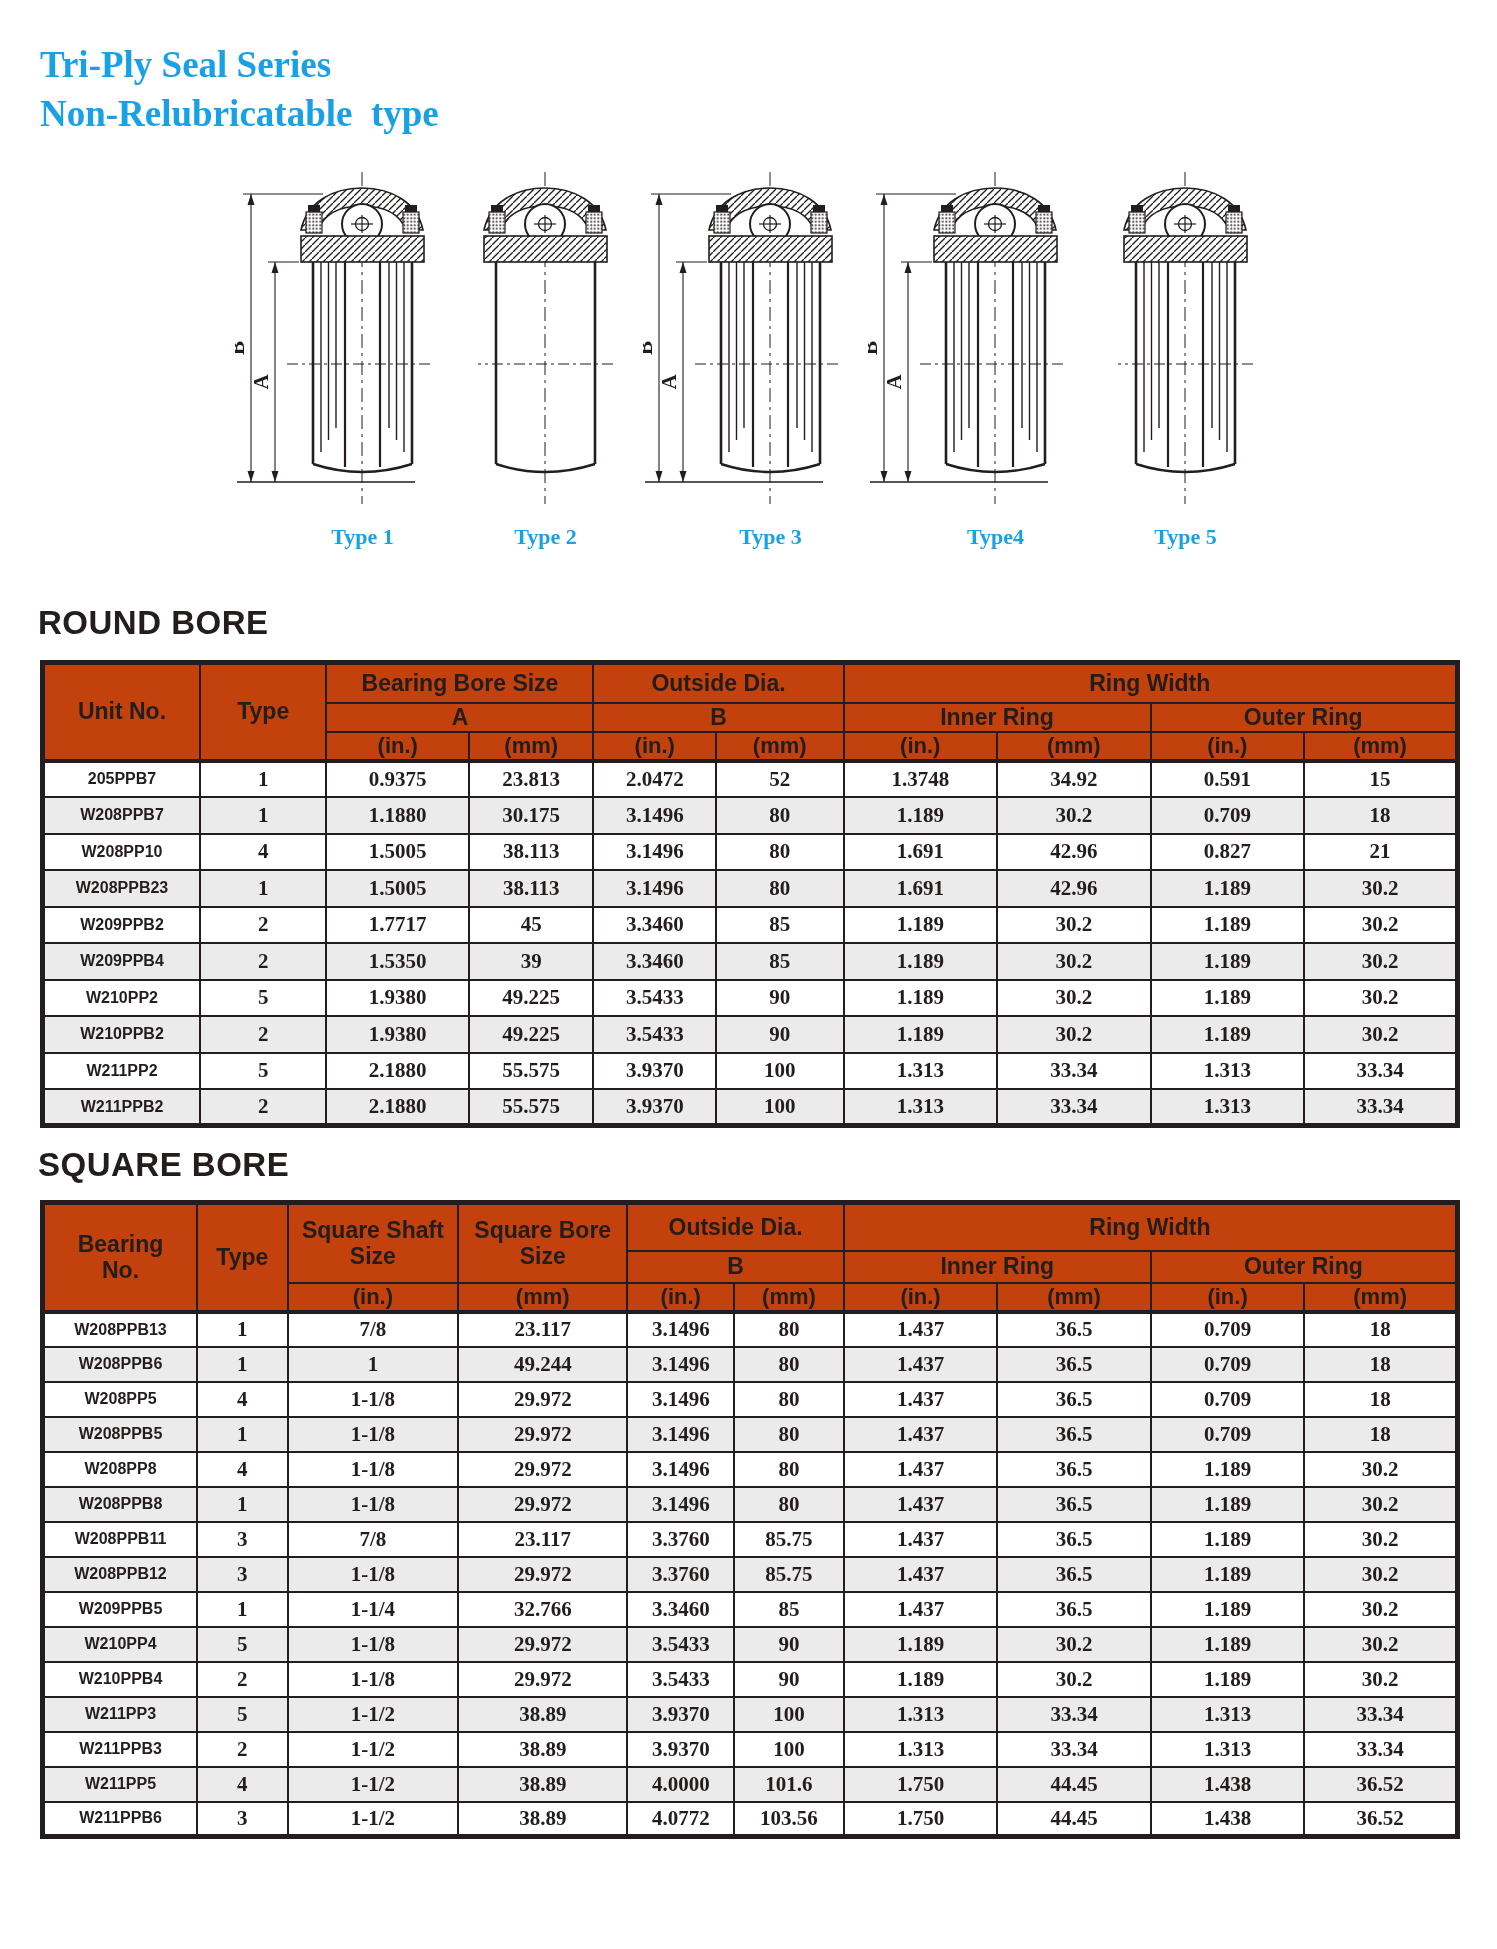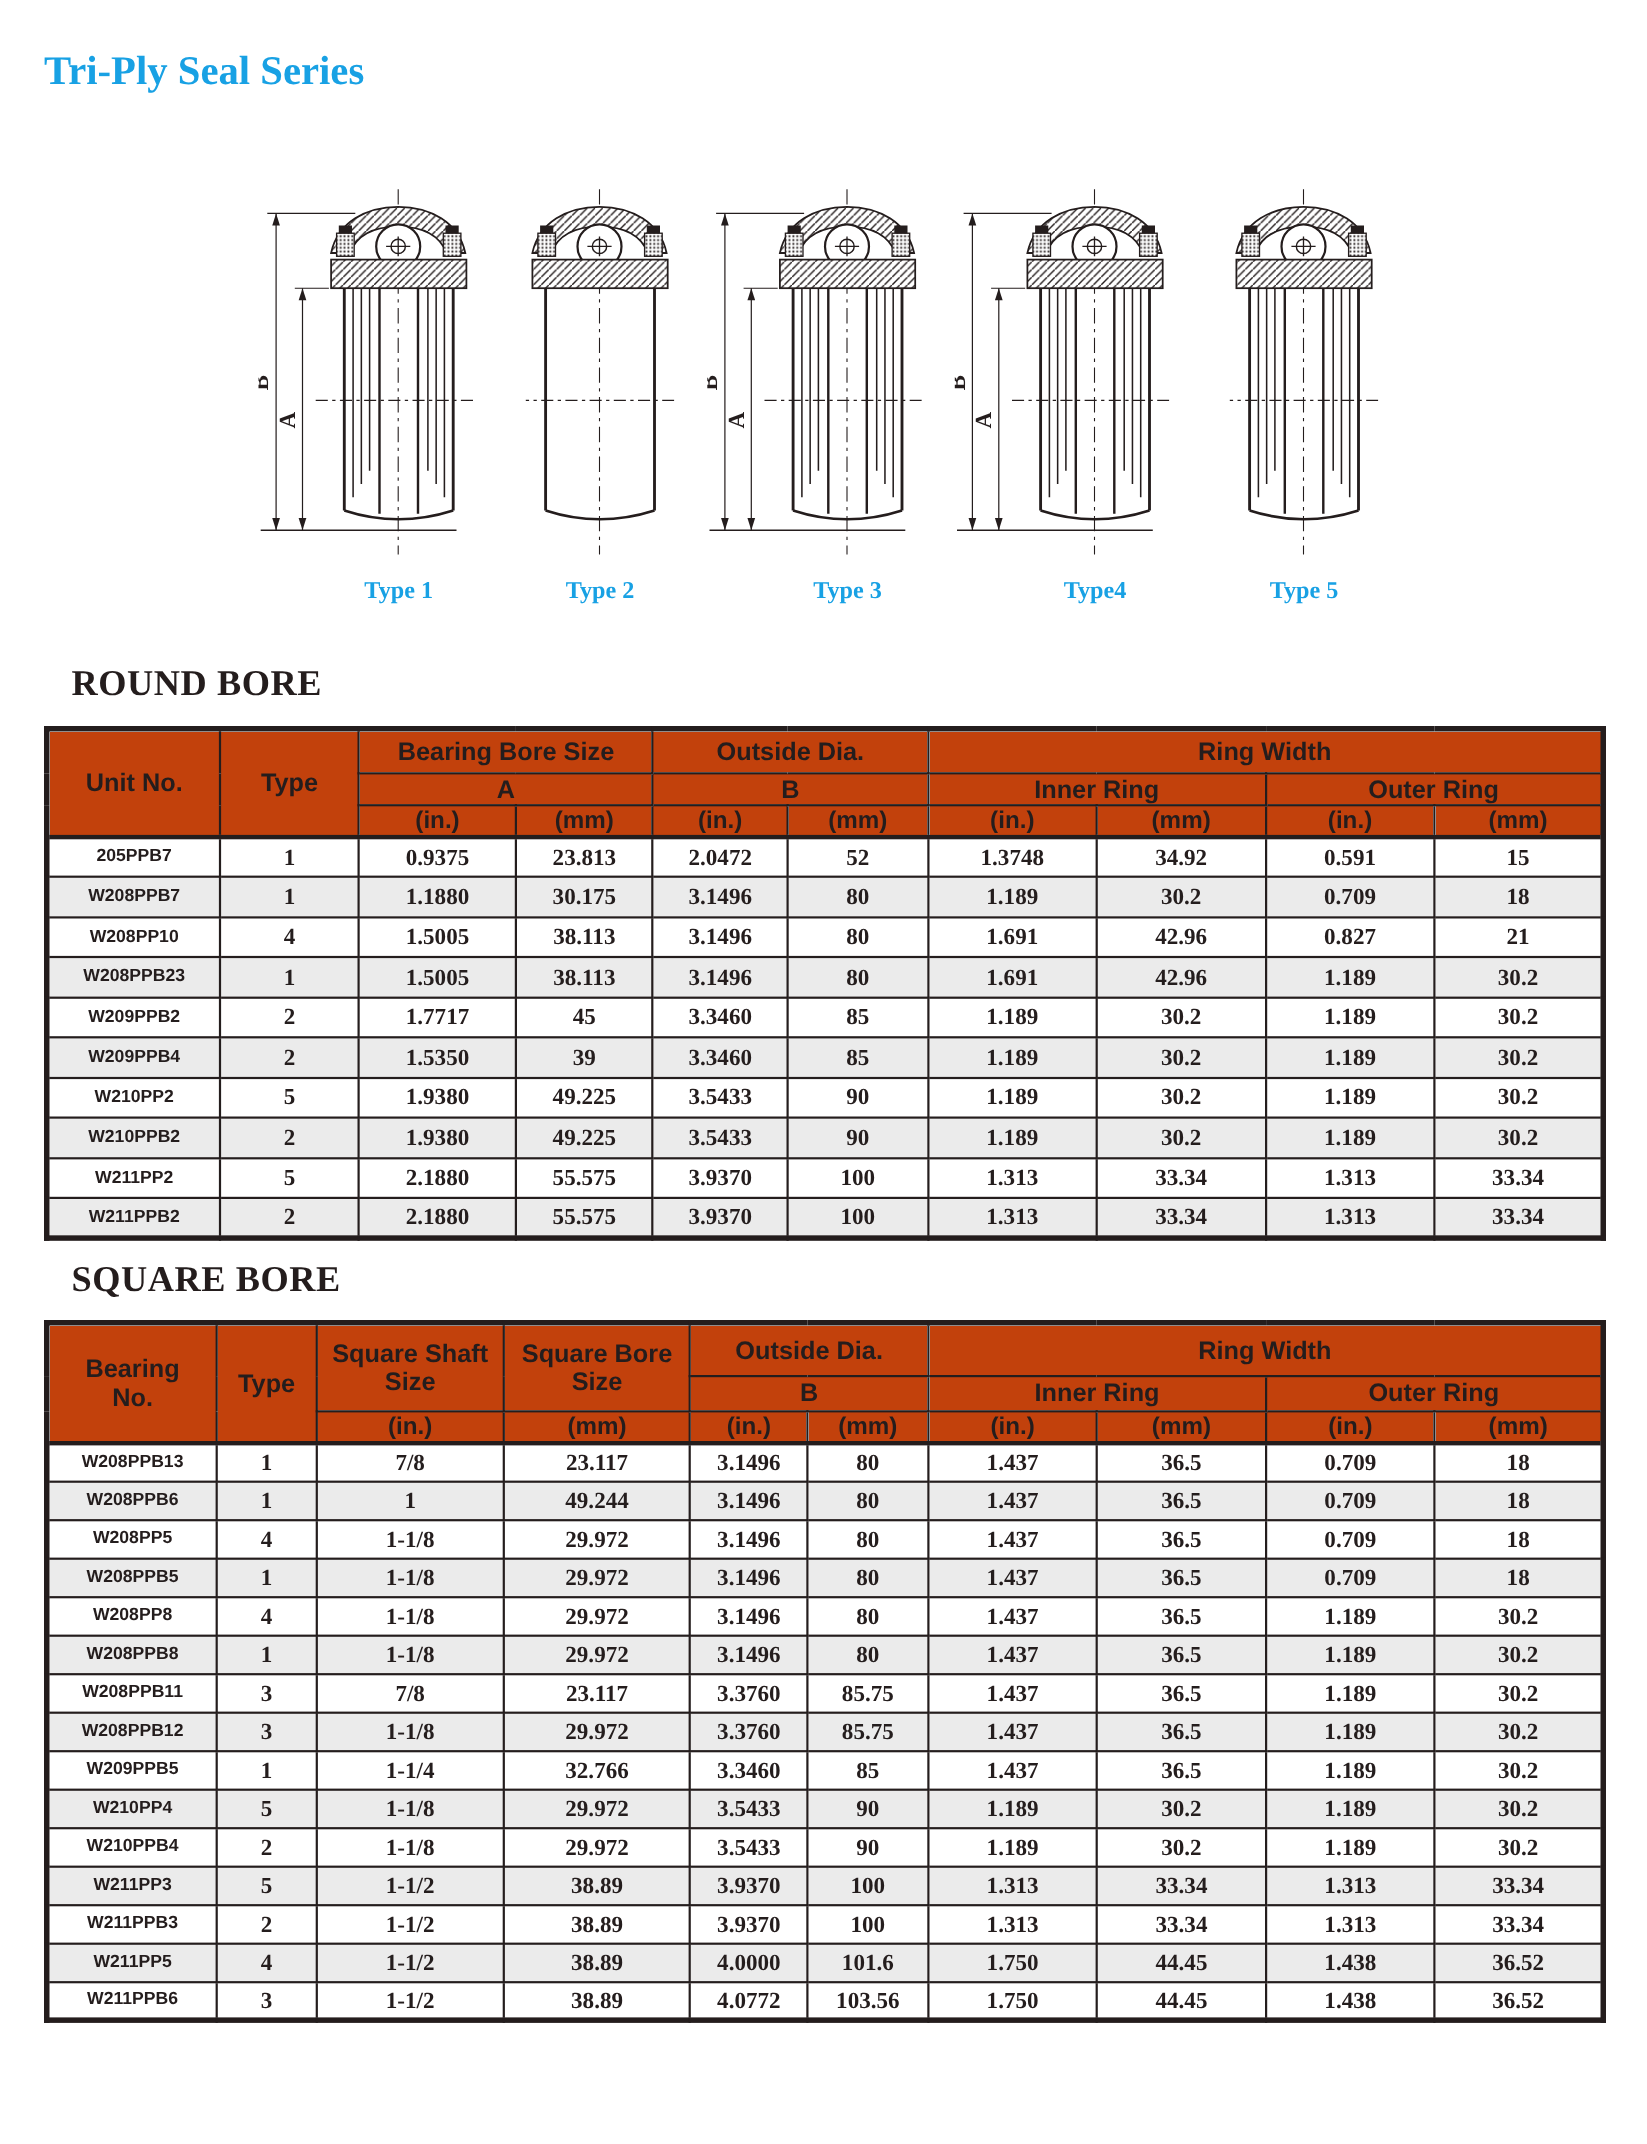--- a/index.html
+++ b/index.html
@@ -16,22 +16,22 @@
   .diag{display:flex;flex-direction:column;}
   .diag:nth-child(1){margin-left:235px;}
   .diag:nth-child(2){margin-left:48px;}
   .diag:nth-child(3){margin-left:30px;}
   .diag:nth-child(4){margin-left:30px;}
   .diag:nth-child(5){margin-left:55px;}
   .diag-label{width:135px;margin-top:16px;text-align:center;
     font-family:"Liberation Serif",serif;font-weight:bold;font-size:22px;color:#18a1e4;}
   .diag.dims .diag-label{margin-left:60px;}
   
-  .section-heading{position:absolute;left:38px;font-family:Liberation Serif, serif;
-    font-weight:bold;font-size:33px;color:#241d1d;letter-spacing:0.5px;margin-left:27px;}
+  .section-heading{position:absolute;left:38px;font-family:Liberation Sans, sans-serif;
+    font-weight:bold;font-size:33px;color:#241d1d;letter-spacing:0.5px;}
   #rb-heading{top:604px;}
   #sb-heading{top:1146px;}
   
   table{border-collapse:collapse;table-layout:fixed;width:1420px;position:absolute;left:40px;
     background:#fff;border:5px solid #241d1d;}
   #rb-table{top:660px;}
   #sb-table{top:1200px;}
   th,td{border:2px solid #241d1d;text-align:center;vertical-align:middle;padding:0 2px;overflow:hidden;}
   thead{border-bottom:4px solid #241d1d;}
   thead th{background:#c2410c;font-family:"Liberation Sans",sans-serif;
@@ -61,20 +61,21 @@
     </pattern>
     <pattern id="dotsP" patternUnits="userSpaceOnUse" width="3.5" height="3.5">
       <rect width="3.5" height="3.5" fill="#ffffff"></rect>
       <rect x="0.4" y="0.4" width="1.7" height="1.7" fill="#241d1d"></rect>
     </pattern>
   </defs>
 </svg>
 
 <div class="title">
   <div class="l1">Tri-Ply Seal Series</div>
+  <div class="l2">Non-Relubricatable  type</div>
 </div>
 
 <div class="diagrams">
   <div class="diag dims">
     <svg viewBox="0 0 195 340" width="195" height="340">
         <line x1="127" y1="4" x2="127" y2="336" stroke="#241d1d" stroke-width="1" stroke-dasharray="14 5 3 5"></line>
         <line x1="52" y1="196" x2="203" y2="196" stroke="#241d1d" stroke-width="1" stroke-dasharray="11 4 3 4"></line>
         <path d="M 66 62 C 72 34 98 20 127 20 C 156 20 182 34 188 62 L 171 62 C 164 44 146 38 127 38 C 108 38 90 44 83 62 Z" fill="url(#hatchP)" stroke="#241d1d" stroke-width="1.6"></path>
         <rect x="71" y="44" width="16" height="21" fill="url(#dotsP)" stroke="#241d1d" stroke-width="1.2"></rect>
         <rect x="168" y="44" width="16" height="21" fill="url(#dotsP)" stroke="#241d1d" stroke-width="1.2"></rect>

